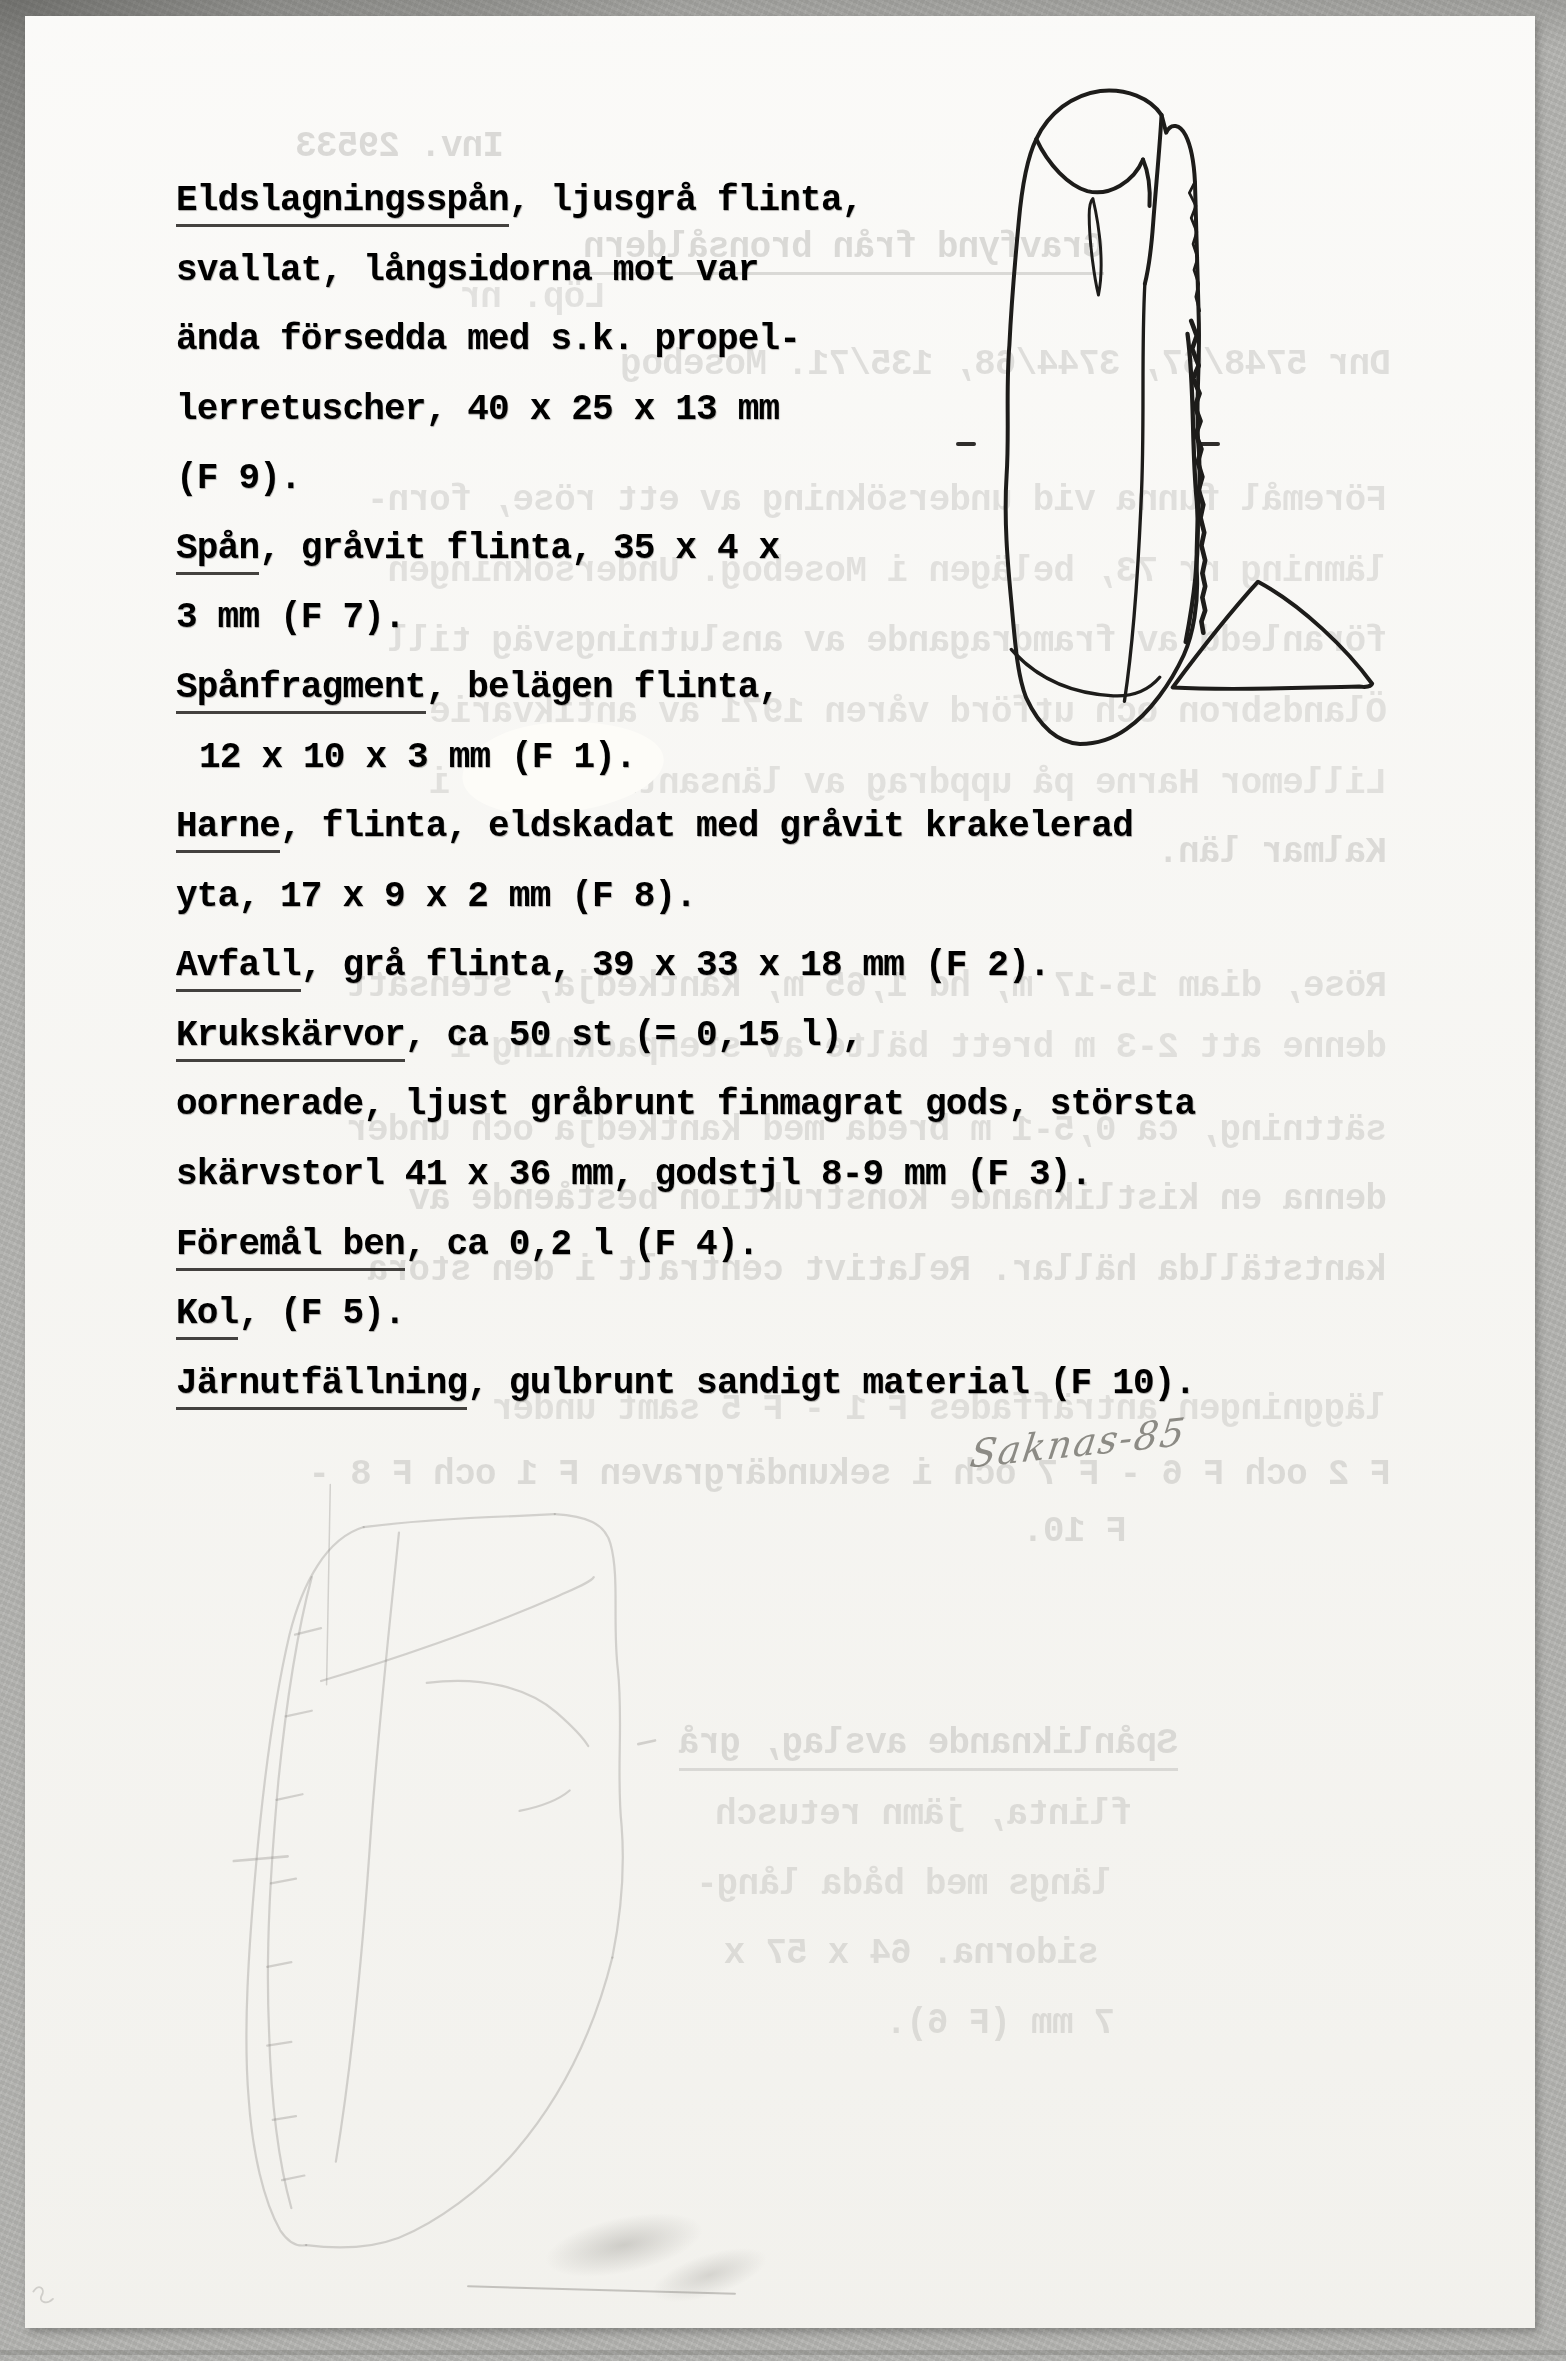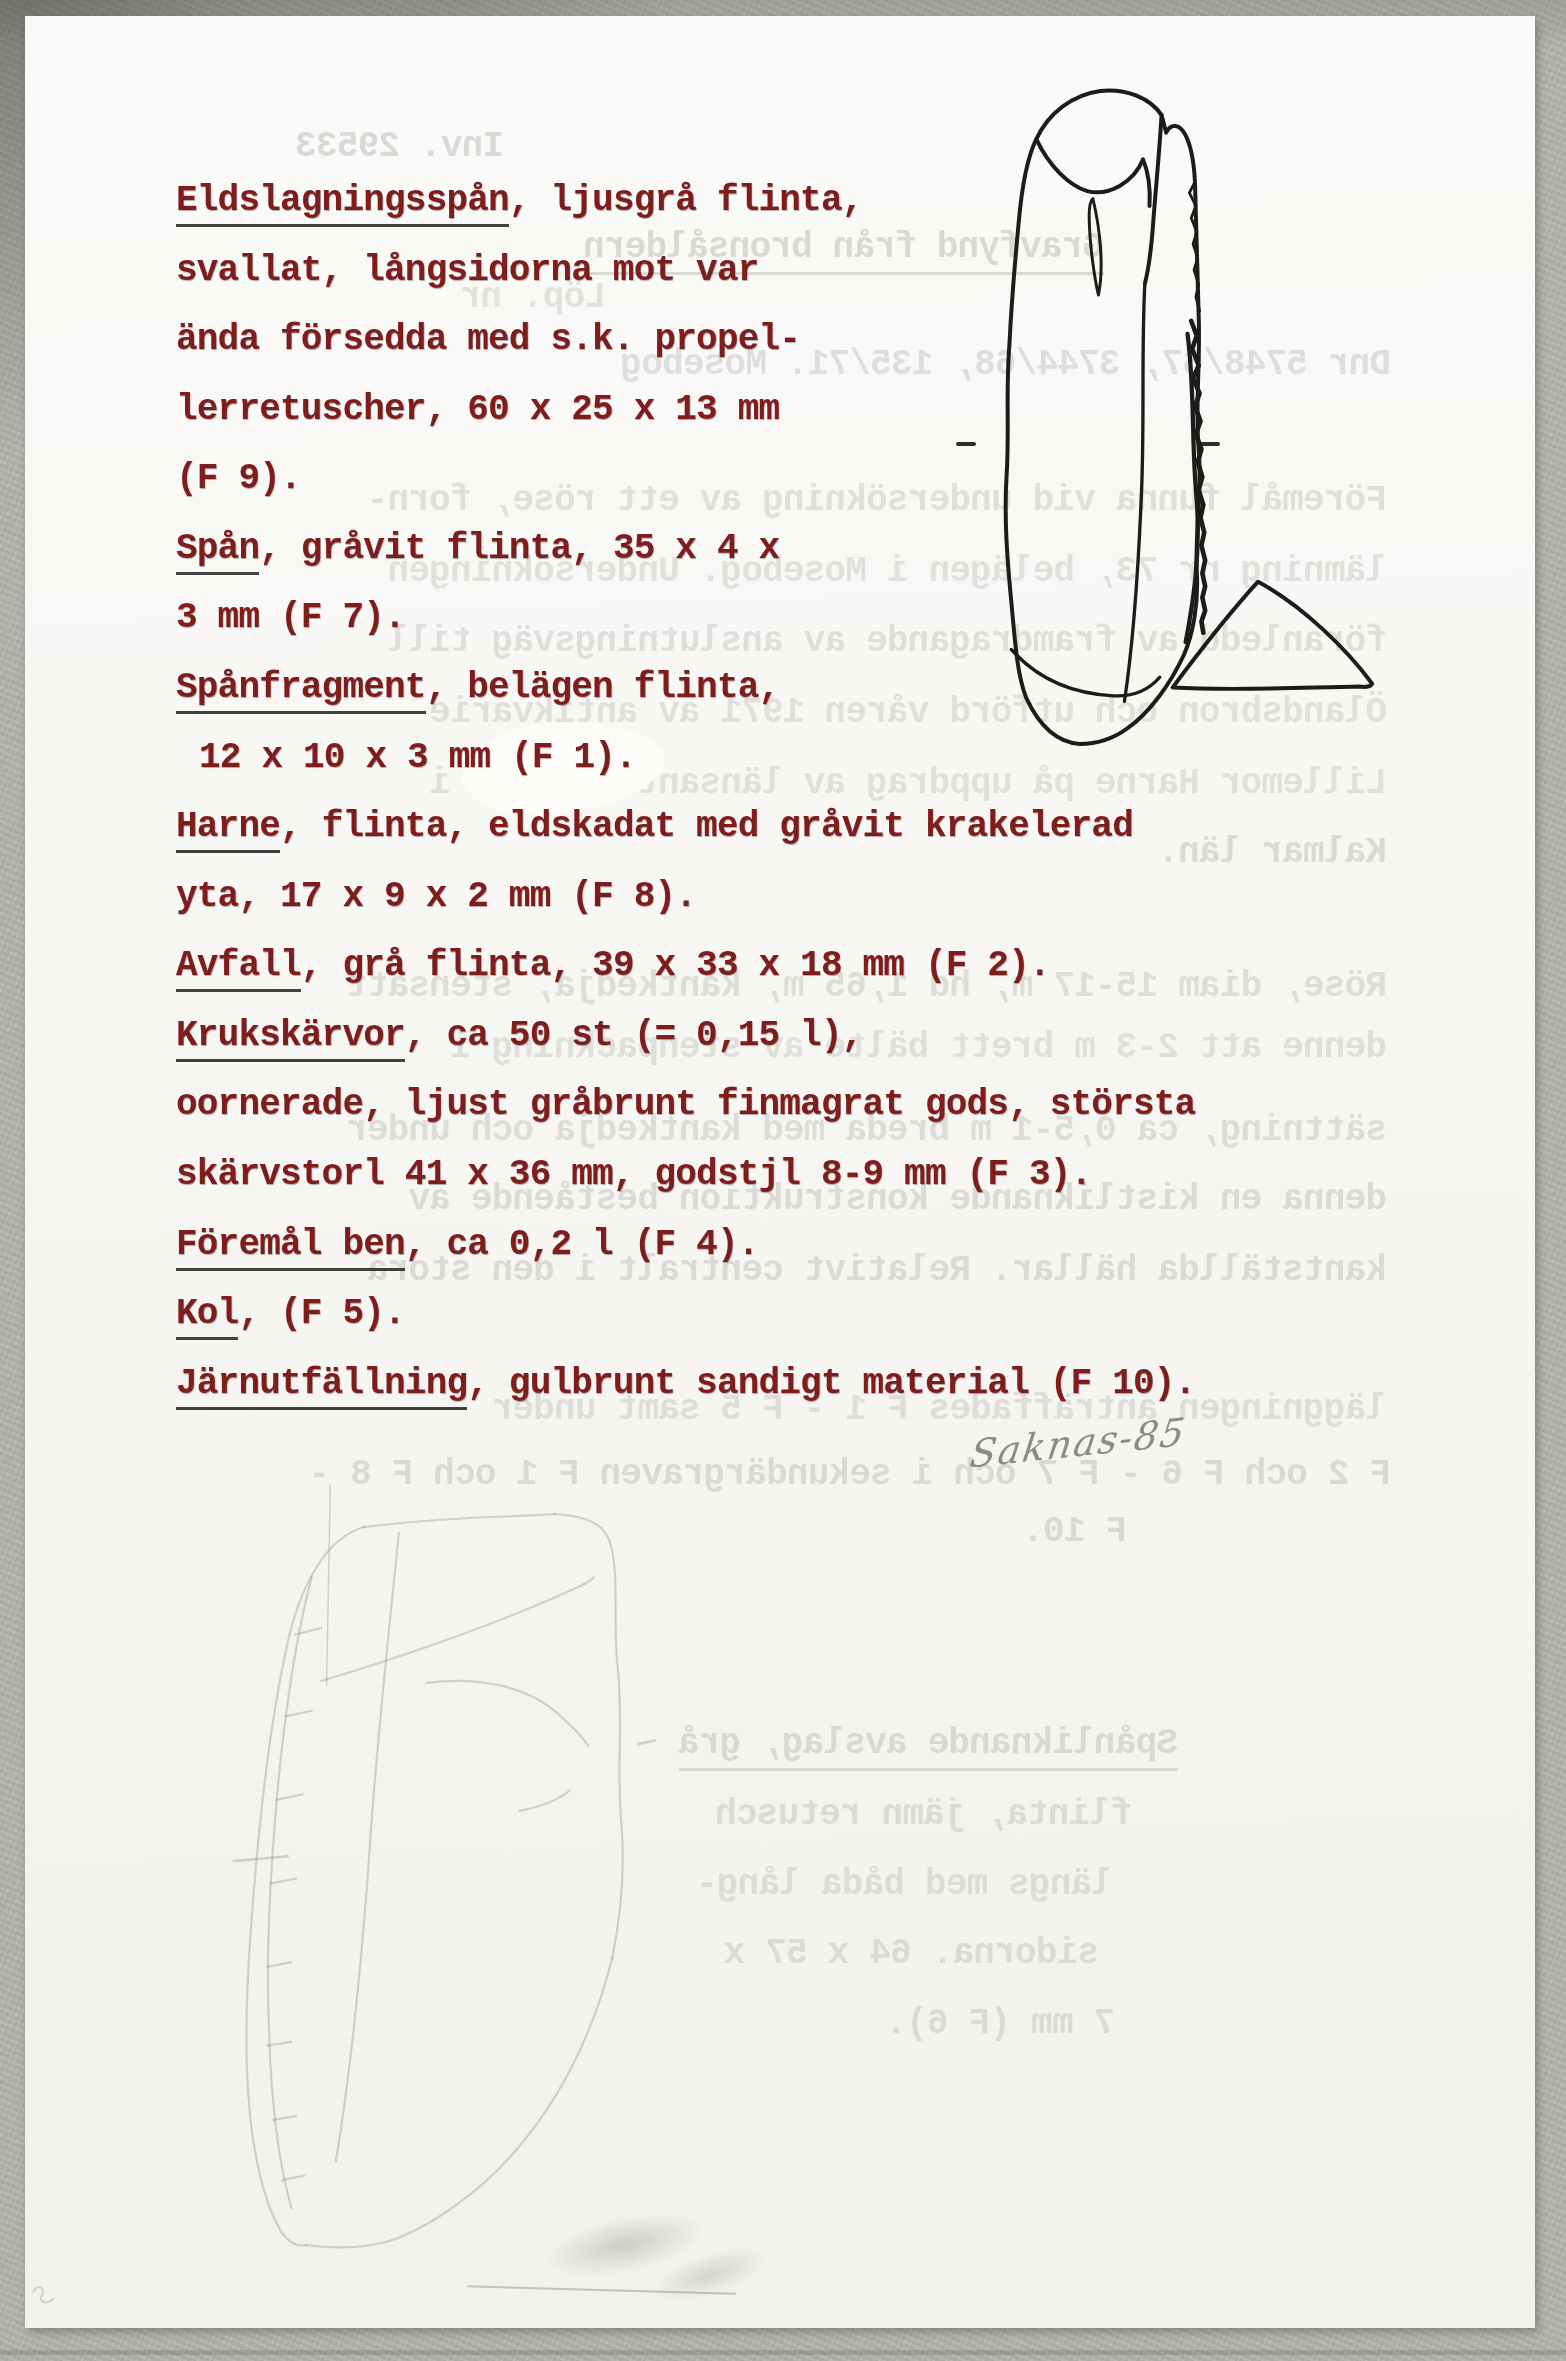--- a/index.html
+++ b/index.html
@@ -28,21 +28,21 @@
     position:absolute;left:25px;top:16px;width:1510px;height:2312px;
     background:#f6f5f1;
     background-image:linear-gradient(178deg, rgba(255,255,255,0.5), rgba(236,235,230,0.4));
     box-shadow:2.8px 3.7px 8.3px rgba(40,40,38,0.35);
   }
   
   .typed-line{
     position:absolute;left:176px;height:45px;
     font:bold 36px/43px "Liberation Mono", monospace;
     letter-spacing:-0.8px;
-    color:#7f1d1d;
+    color:#000000;
     white-space:pre;
     text-shadow:0.6px 0.6px 0.8px rgba(47,45,43,0.38);
   }
   .typed-line .u{border-bottom:3.7px solid rgba(42,40,38,0.88);padding-bottom:2.8px;}
   .typed-line .u:empty{display:none;}
   
   .bleed-line{
     position:absolute;display:inline-block;white-space:pre;
     font:bold 36px/43px "Liberation Mono", monospace;
     letter-spacing:-0.8px;
@@ -136,21 +136,21 @@
     <div class="bleed-line" style="left: 1099px; top: 1932px; opacity: 0.13;">sidorna. 64 x 57 x</div>
     <div class="bleed-line" style="left: 1115px; top: 2002px; opacity: 0.13;">7 mm (F 6).</div>
   </div>
 
 <div class="whiteout"></div>
 
 <div id="typed-layer">
     <div class="typed-line" style="top: 179px;"><span class="u">Eldslagningsspån</span><span>, ljusgrå flinta,</span></div>
     <div class="typed-line" style="top: 249px;"><span>svallat, långsidorna mot var</span></div>
     <div class="typed-line" style="top: 318px; font-family: Liberation Mono, monospace;"><span>ända försedda med s.k. propel-</span></div>
-    <div class="typed-line" style="top: 388px;"><span>lerretuscher, 60 x 25 x 13 mm</span></div>
+    <div class="typed-line" style="top: 388px;"><span>lerretuscher, 40 x 25 x 13 mm</span></div>
     <div class="typed-line" style="top: 457px;"><span>(F 9).</span></div>
     <div class="typed-line" style="top: 527px;"><span class="u">Spån</span><span>, gråvit flinta, 35 x 4 x</span></div>
     <div class="typed-line" style="top: 596px;"><span>3 mm (F 7).</span></div>
     <div class="typed-line" style="top: 666px;"><span class="u">Spånfragment</span><span>, belägen flinta,</span></div>
     <div class="typed-line" style="top: 736px; margin-left: 23px;"><span>12 x 10 x 3 mm (F 1).</span></div>
     <div class="typed-line" style="top: 805px;"><span class="u">Harne</span><span>, flinta, eldskadat med gråvit krakelerad</span></div>
     <div class="typed-line" style="top: 875px;"><span>yta, 17 x 9 x 2 mm (F 8).</span></div>
     <div class="typed-line" style="top: 944px;"><span class="u">Avfall</span><span>, grå flinta, 39 x 33 x 18 mm (F 2).</span></div>
     <div class="typed-line" style="top: 1014px;"><span class="u">Krukskärvor</span><span>, ca 50 st (= 0,15 l),</span></div>
     <div class="typed-line" style="top: 1083px;"><span>oornerade, ljust gråbrunt finmagrat gods, största</span></div>

